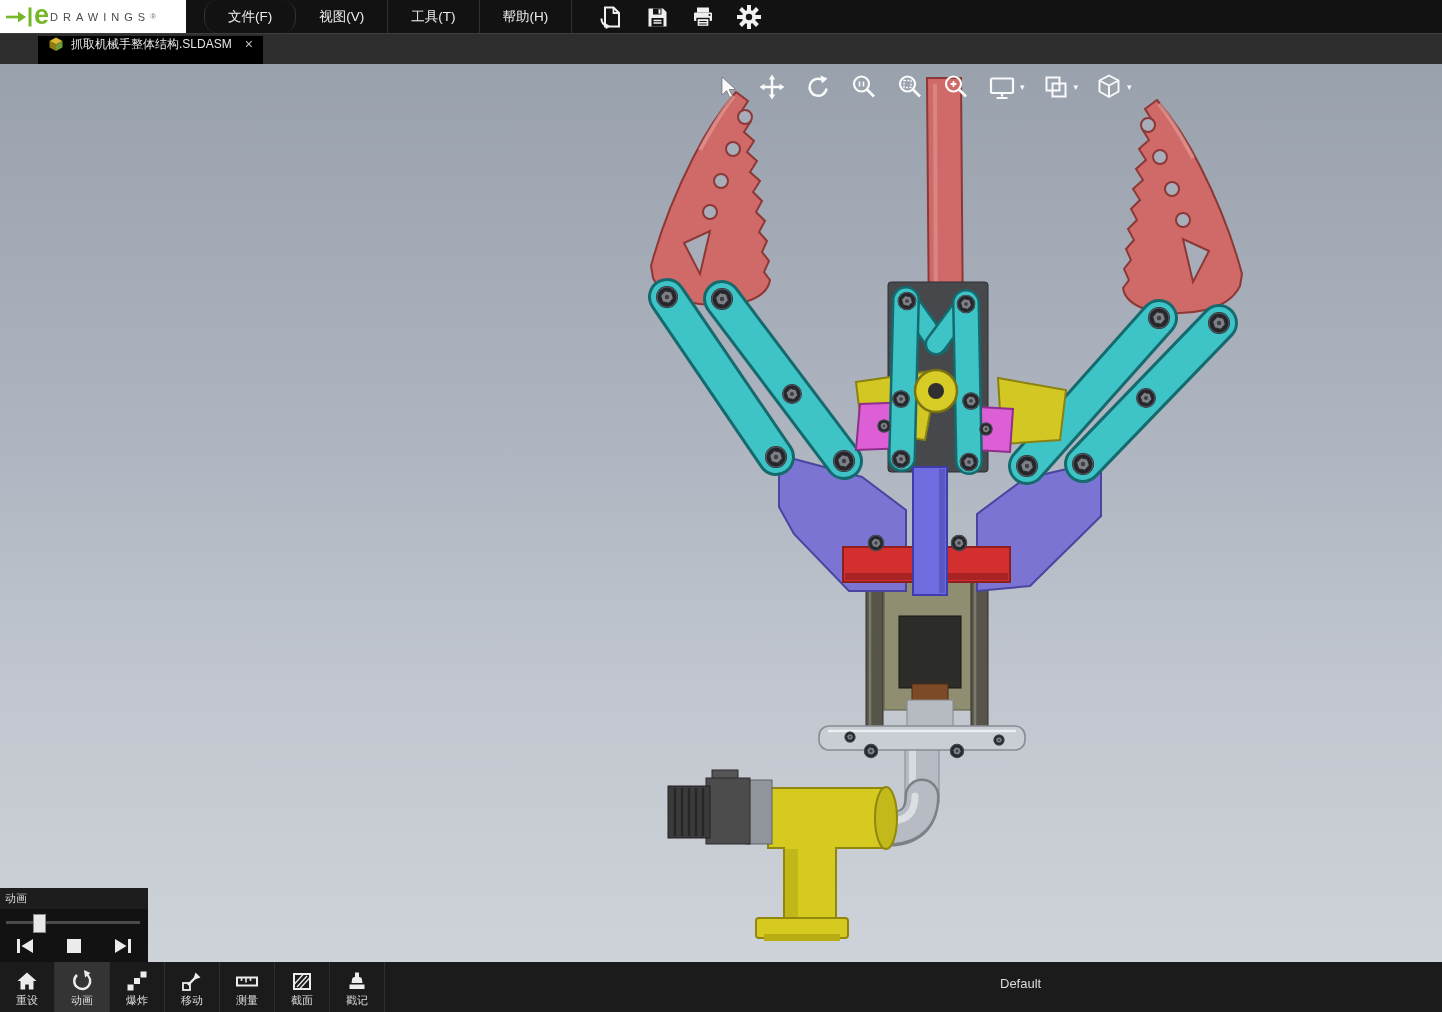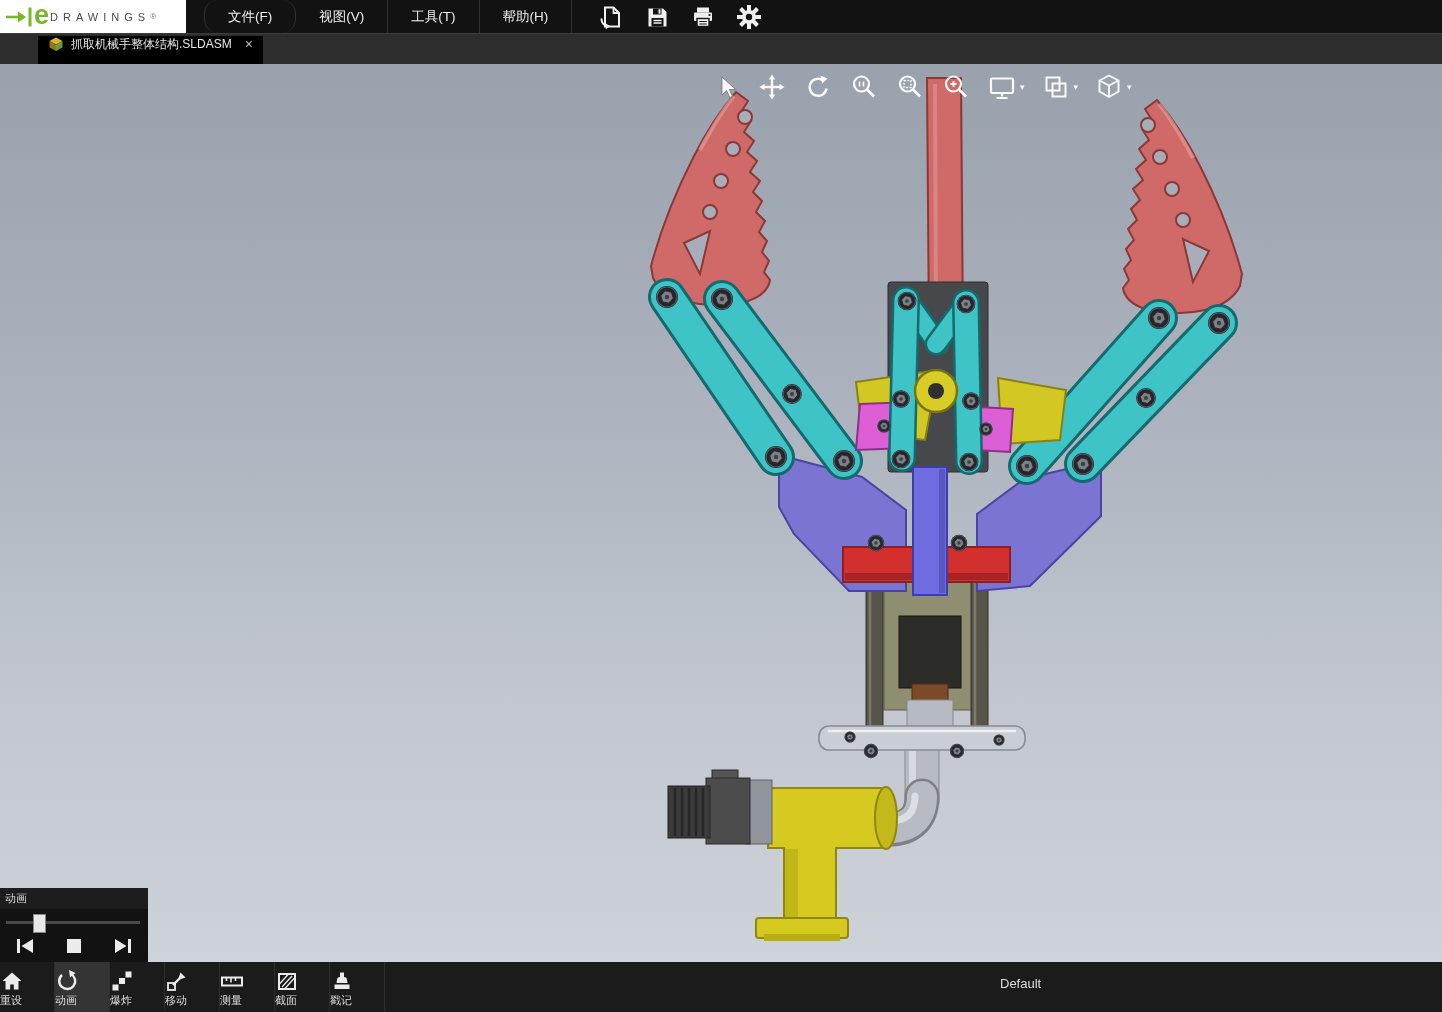--- a/index.html
+++ b/index.html
@@ -36,21 +36,21 @@
   .anim-panel{position:absolute;left:0;top:824px;width:148px;height:74px;}
   .anim-header{height:21px;background:#1d1d1d;color:#dddddd;font-size:11px;display:flex;align-items:center;padding-left:5px;}
   .anim-body{position:relative;height:53px;background:#121212;}
   .anim-track{position:absolute;left:6px;top:12px;width:134px;height:3px;background:#4a4a4a;}
   .anim-handle{position:absolute;left:33px;top:5px;width:11px;height:17px;background:#e8e8e8;border:1px solid #888;}
   .anim-buttons{position:absolute;left:0;bottom:3px;width:148px;display:flex;justify-content:space-around;}
   .anim-btn{width:26px;height:26px;display:flex;align-items:center;justify-content:center;}
 
   
   .bottombar{position:absolute;top:962px;left:0;width:1442px;height:50px;background:#1b1b1b;display:flex;align-items:stretch;}
-  .bb-item{width:54px;display:flex;flex-direction:column;align-items:flex-start;justify-content:center;border-right:1px solid #2e2e2e;gap:2px;}
+  .bb-item{width:54px;display:flex;flex-direction:column;align-items:center;justify-content:center;border-right:1px solid #2e2e2e;gap:2px;}
   .bb-item.active{background:#343434;}
   .bb-icon{width:24px;height:24px;}
   .bb-label{color:#dedede;font-size:11px;line-height:11px;}
   .config-label{position:absolute;left:1000px;top:0;height:43px;display:flex;align-items:center;color:#dcdcdc;font-size:13px;}
 </style>
 </head>
 <body>
 
 <div class="screen">
 

